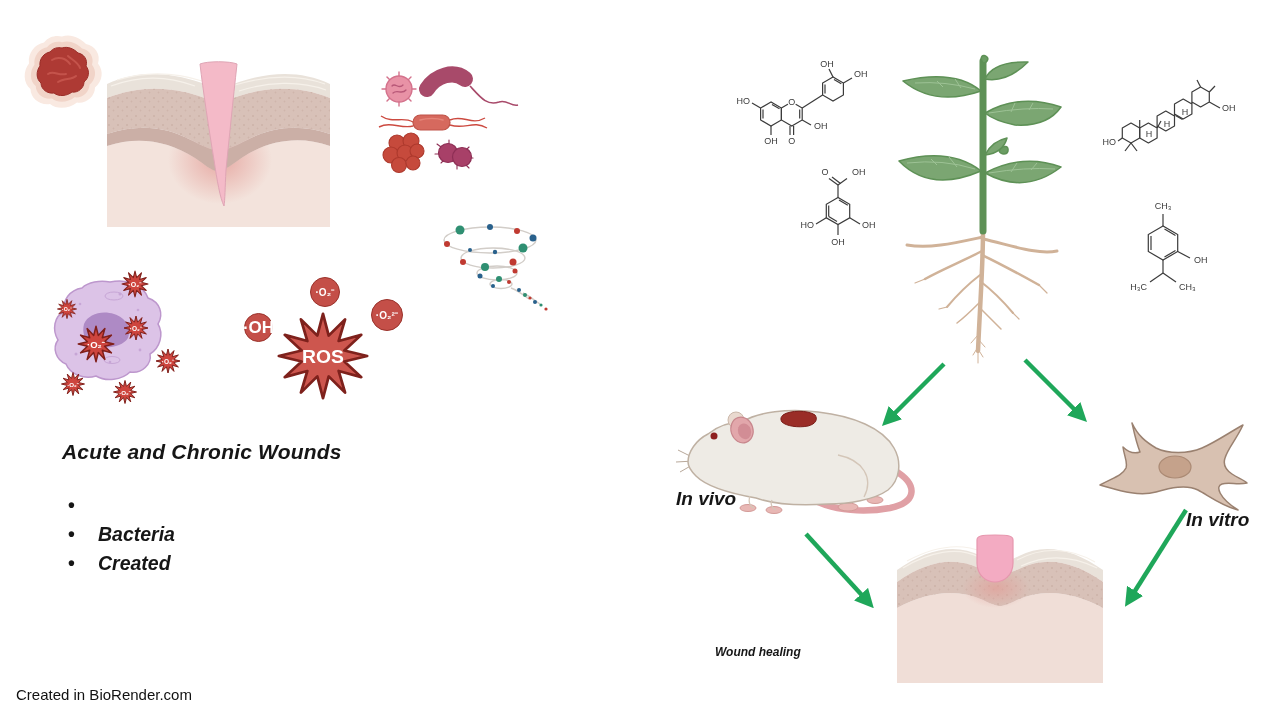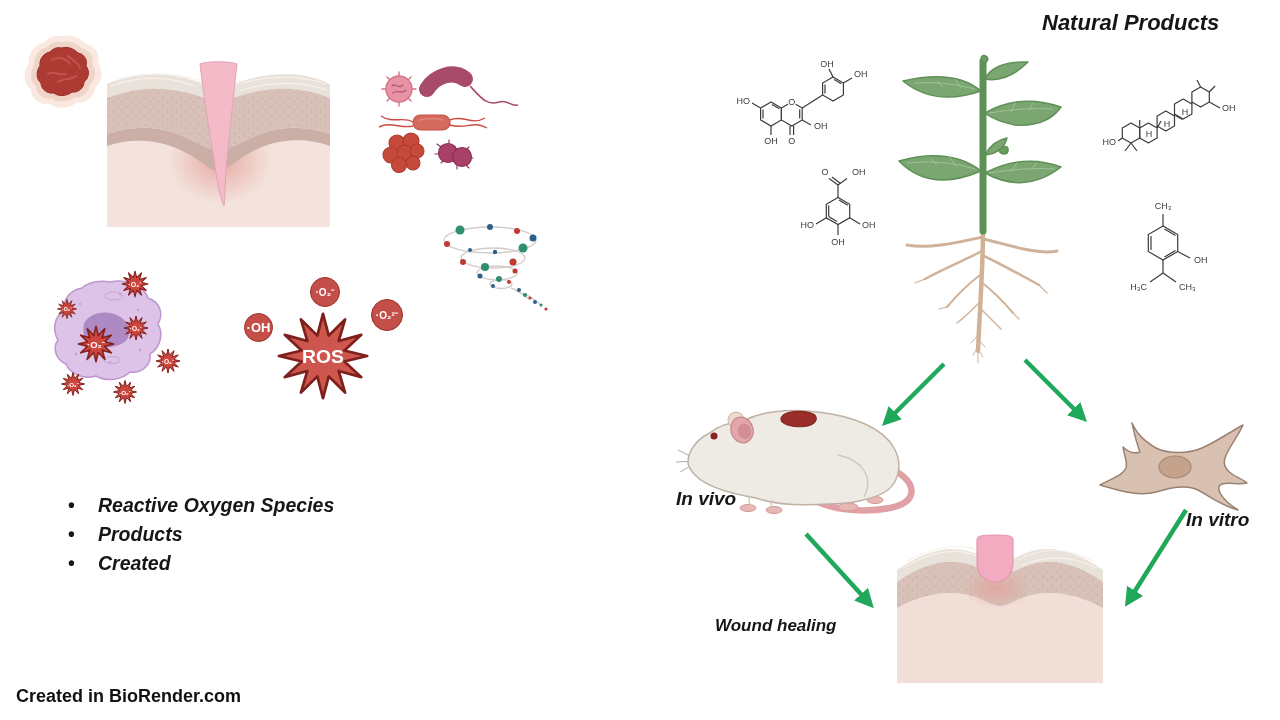--- a/index.html
+++ b/index.html
@@ -3,21 +3,21 @@
 <meta charset="utf-8">
 <style>
   html,body{margin:0;padding:0;background:#fff;}
   #canvas{position:relative;width:1280px;height:720px;background:#fff;overflow:hidden;
     font-family:"Liberation Sans",sans-serif;}
   .abs{position:absolute;}
   .bi{font-weight:bold;font-style:italic;color:#161616;}
   .heading{font-size:21px;letter-spacing:.2px;}
   .label{font-size:19px;}
   .title{font-size:22px;}
-  .credit{font-weight:bold;font-size:18px;color:#111;}
+  .credit{font-weight:normal;font-size:15px;color:#111;}
   ul.bullets{list-style:none;margin:0;padding:0;}
   ul.bullets li{display:flex;align-items:baseline;height:29px;font-size:19.5px;}
   ul.bullets li .dot{width:30px;text-align:left;padding-left:6px;font-style:normal;}
   .rc{border-radius:50%;background:#c44f48;border:1.5px solid #9a322b;display:flex;align-items:center;justify-content:center;color:#fff;font-weight:bold;}
   svg{display:block;overflow:visible;}
   svg text.chem{fill:#3b3b3b;font-family:"Liberation Sans",sans-serif;font-size:9px;}
   svg text.star{fill:#fff;font-weight:bold;font-family:"Liberation Sans",sans-serif;}
 </style>
 </head>
 <body>
@@ -171,46 +171,45 @@
       <text class="star" x="23" y="128.5" font-size="6.2" text-anchor="middle">·O₂⁻</text>
       <text class="star" x="75" y="136.5" font-size="6.2" text-anchor="middle">·O₂⁻</text>
     </g>
   </svg>
 
   <svg class="abs" style="left:277px;top:312px" width="92" height="88" viewBox="0 0 100 100" preserveAspectRatio="none">
     <polygon points="98,50 73.2,56.2 91.6,74 67,67 74,91.6 56.2,73.2 50,98 43.8,73.2 26,91.6 33,67 8.4,74 26.8,56.2 2,50 26.8,43.8 8.4,26 33,33 26,8.4 43.8,26.8 50,2 56.2,26.8 74,8.4 67,33 91.6,26 73.2,43.8" fill="#cd564e" stroke="#7e211c" stroke-width="3" stroke-linejoin="round"></polygon>
     <text class="star" x="50" y="58" font-size="21" text-anchor="middle">ROS</text>
   </svg>
 
-  <div class="abs rc" style="left:244px;top:313px;width:27px;height:27px;font-size:13px">
+  <div class="abs rc" style="left:244px;top:313px;width:27px;height:27px;font-size:17px">
     <span>·OH</span>
   </div>
   <div class="abs rc" style="left:310px;top:277px;width:28px;height:28px;font-size:10px">
     <span>·O₂⁻</span>
   </div>
   <div class="abs rc" style="left:371px;top:299px;width:30px;height:30px;font-size:10px">
     <span>·O₂²⁻</span>
   </div>
 
+  <div class="abs bi heading" style="left:62px;top:440px">Acute and Chronic Wounds</div>
   <ul class="abs bullets bi" style="left:62px;top:494px">
     <li>
         <span class="dot">•</span>
-        <span>Reactive Oxygen Species</span>
       </li>
     <li>
         <span class="dot">•</span>
-        <span>Products</span>
+        <span>Bacteria</span>
       </li>
     <li>
         <span class="dot">•</span>
         <span>Created</span>
       </li>
   </ul>
 
-  <div class="abs bi title" style="left:1042px;top:10px">Natural Products</div>
 
   <svg class="abs" style="left:733px;top:60px" width="138" height="88" viewBox="0 0 138 88">
     <g fill="none" stroke="#3b3b3b" stroke-width="1.2">
       <polygon points="38,42 27.6,48 27.6,60 38,66 48.4,60 48.4,48" fill="none"></polygon>
       <path d="M48.4,48 L48.4,60 L58.8,66 L69.2,60 L69.2,48 L61,43.2 M56.5,43.2 L48.4,48"></path>
       <polygon points="100,17 89.6,23 89.6,35 100,41 110.4,35 110.4,23" fill="none"></polygon>
       <line x1="30" y1="49.5" x2="30" y2="58.5"></line>
         <line x1="39" y1="44.5" x2="46.5" y2="48.8"></line>
       <line x1="66.7" y1="49.5" x2="66.7" y2="58.5"></line>
       <line x1="92" y1="24.5" x2="92" y2="33.5"></line>
@@ -409,17 +408,17 @@
     <path d="M0,40 C28,20 58,12 84,26 C92,30 99,33 103,33 C107,33 114,30 122,26 C148,12 178,20 206,40 L206,52 C178,32 150,26 124,38 C115,42 108,45 103,45 C98,45 91,42 82,38 C56,26 28,32 0,52 Z" fill="#e9e2da"></path>
     <path d="M6,38 C32,22 60,16 82,27 M10,31 C36,17 62,12 86,22 M124,36 C150,24 176,26 200,38 M120,30 C146,16 174,18 198,32" fill="none" stroke="#f6f1ea" stroke-width="1.1"></path>
     <path d="M0,52 C28,32 56,26 82,38 C91,42 98,45 103,45 C108,45 115,42 124,38 C150,26 178,32 206,52 L206,78 C176,62 146,58 120,70 C112,74 106,76 103,76 C100,76 94,74 86,70 C60,58 30,62 0,78 Z" fill="#d8c1b8"></path>
     <path d="M0,52 C28,32 56,26 82,38 C91,42 98,45 103,45 C108,45 115,42 124,38 C150,26 178,32 206,52 L206,78 C176,62 146,58 120,70 C112,74 106,76 103,76 C100,76 94,74 86,70 C60,58 30,62 0,78 Z" fill="url(#dots2)" opacity="0.55"></path>
     <ellipse cx="99" cy="58" rx="34" ry="20" fill="url(#glow2)"></ellipse>
     <path d="M80,10 C80,6 84,5 98,5 C112,5 116,6 116,10 L116,33 C116,46 106,52 98,52 C90,52 80,46 80,33 Z" fill="#f3abc2" stroke="#e697ae" stroke-width="1.2"></path>
   </svg>
 
   <div class="abs bi label" style="left:676px;top:488px">In vivo</div>
   <div class="abs bi label" style="left:1186px;top:509px">In vitro</div>
-  <div class="abs bi" style="left:715px;top:616px;font-size:17px">Wound healing</div>
+  <div class="abs bi" style="left:715px;top:645px;font-size:12px">Wound healing</div>
 
   <div class="abs credit" style="left:16px;top:686px">Created in BioRender.com</div>
 
 </div>
 
 </body></html>

